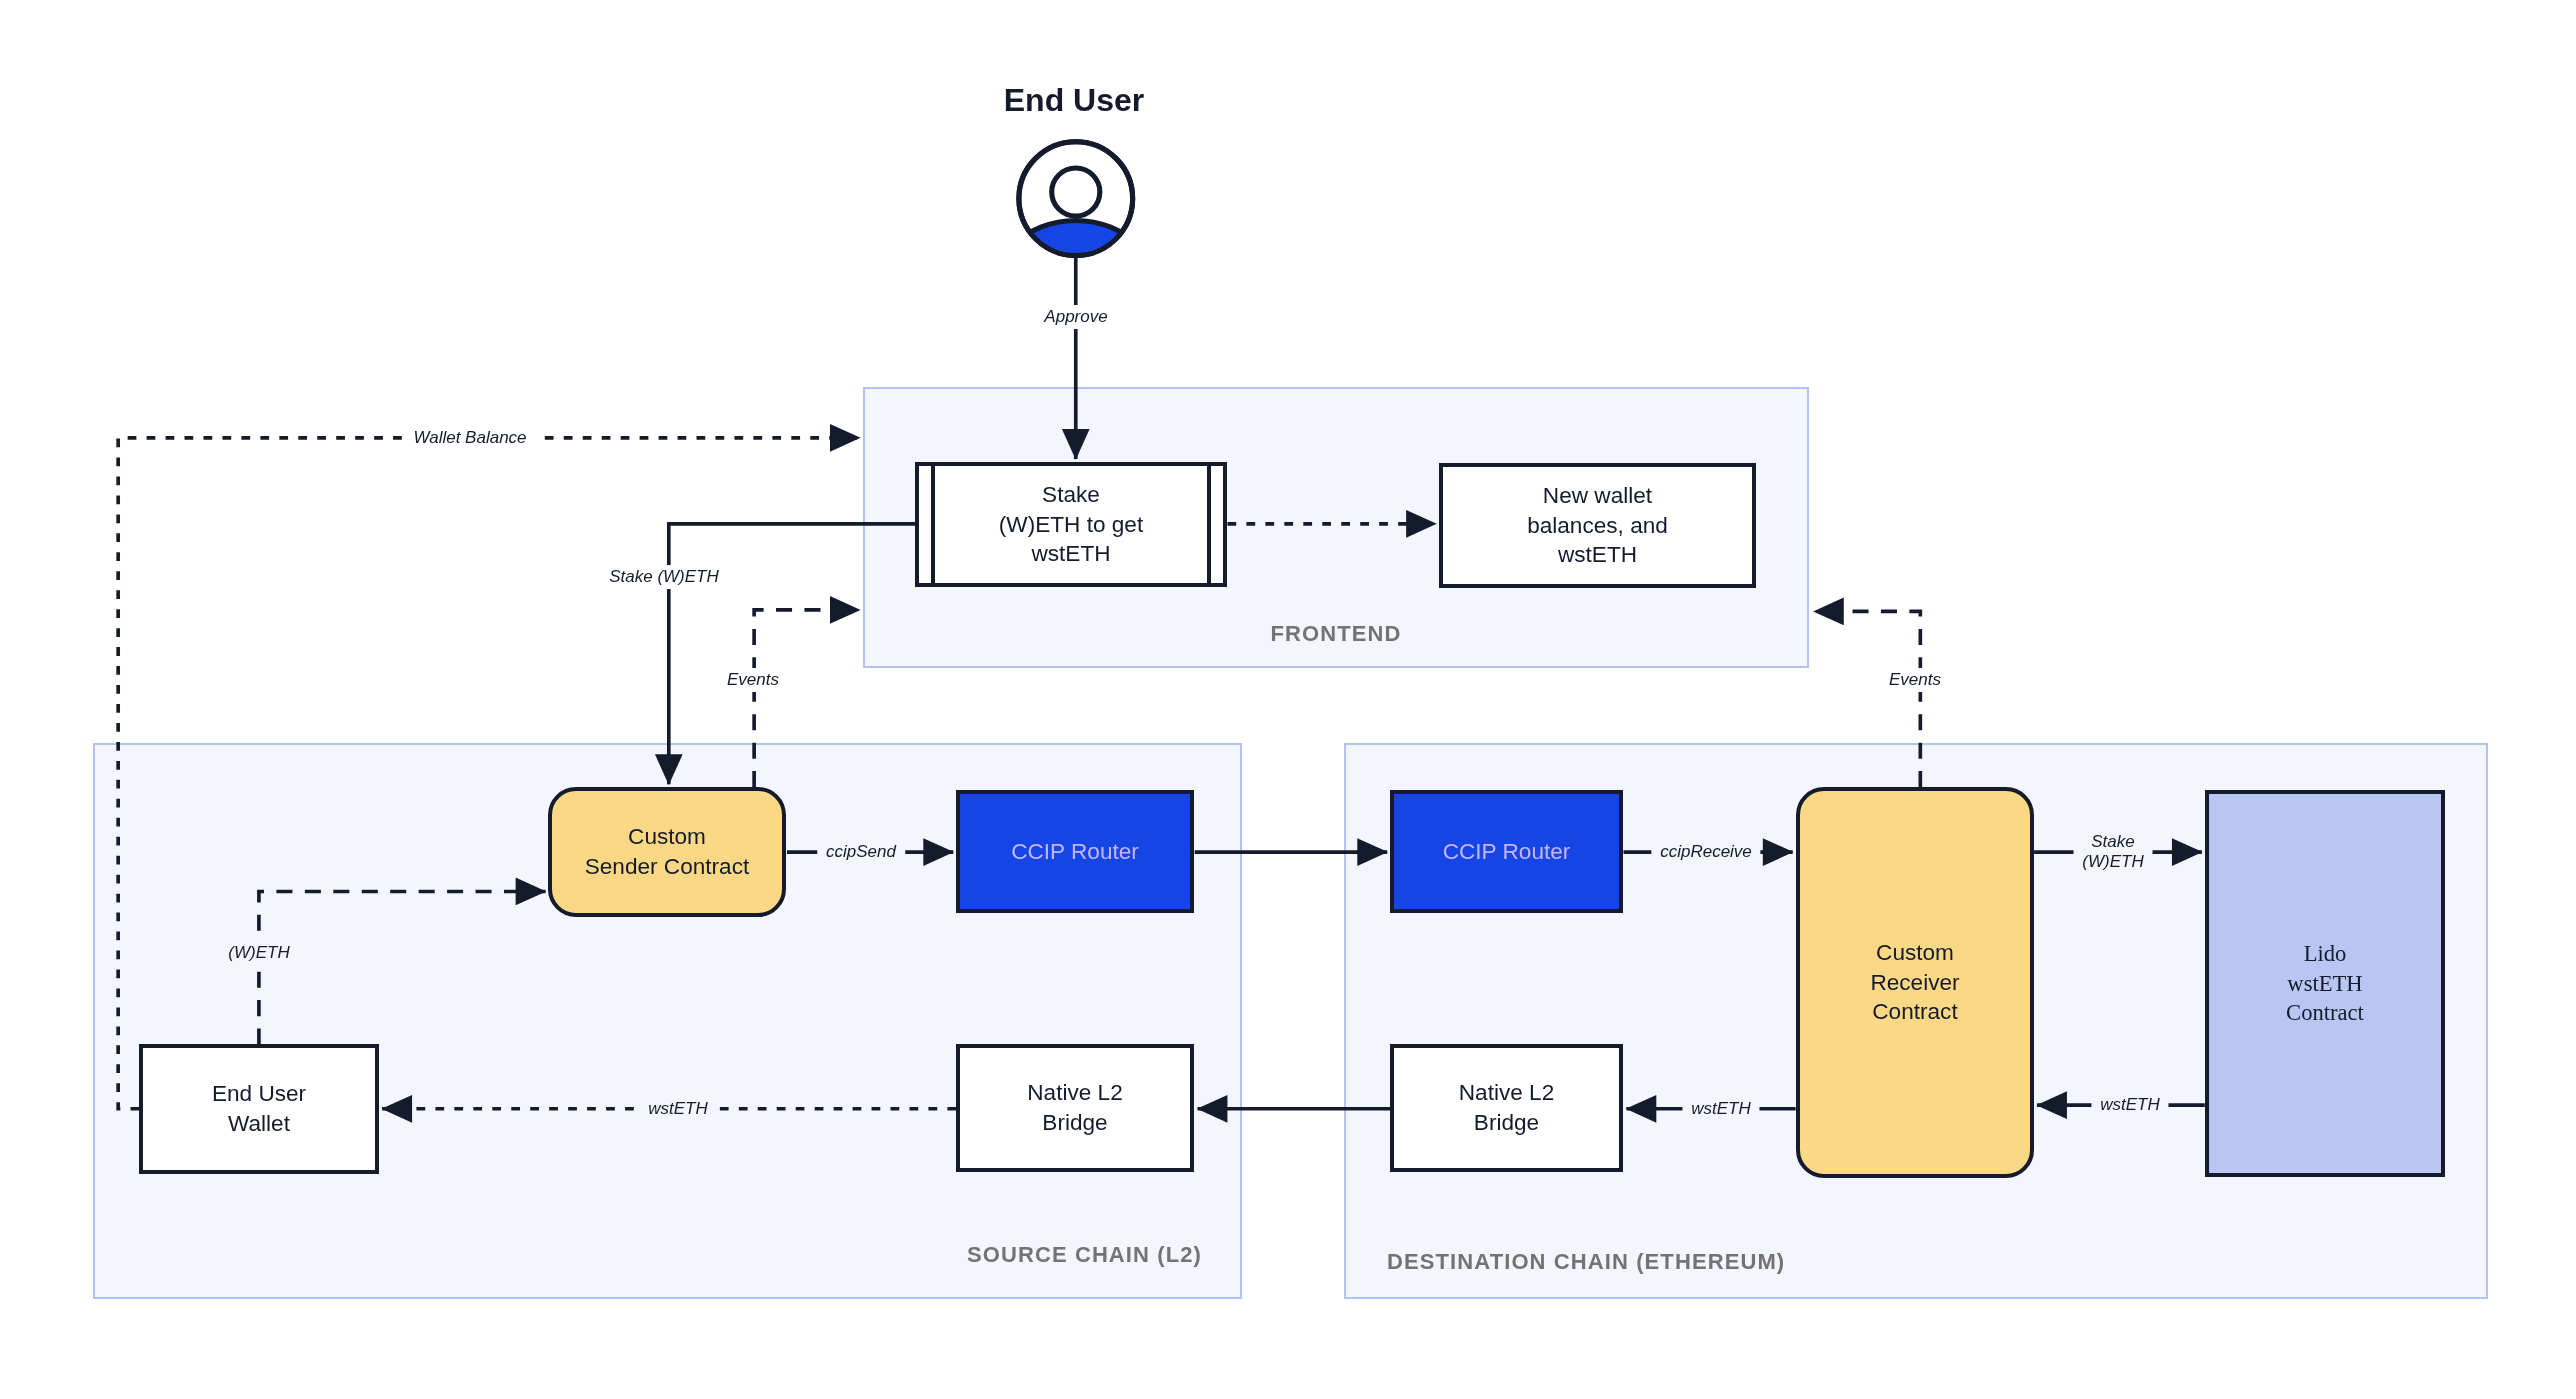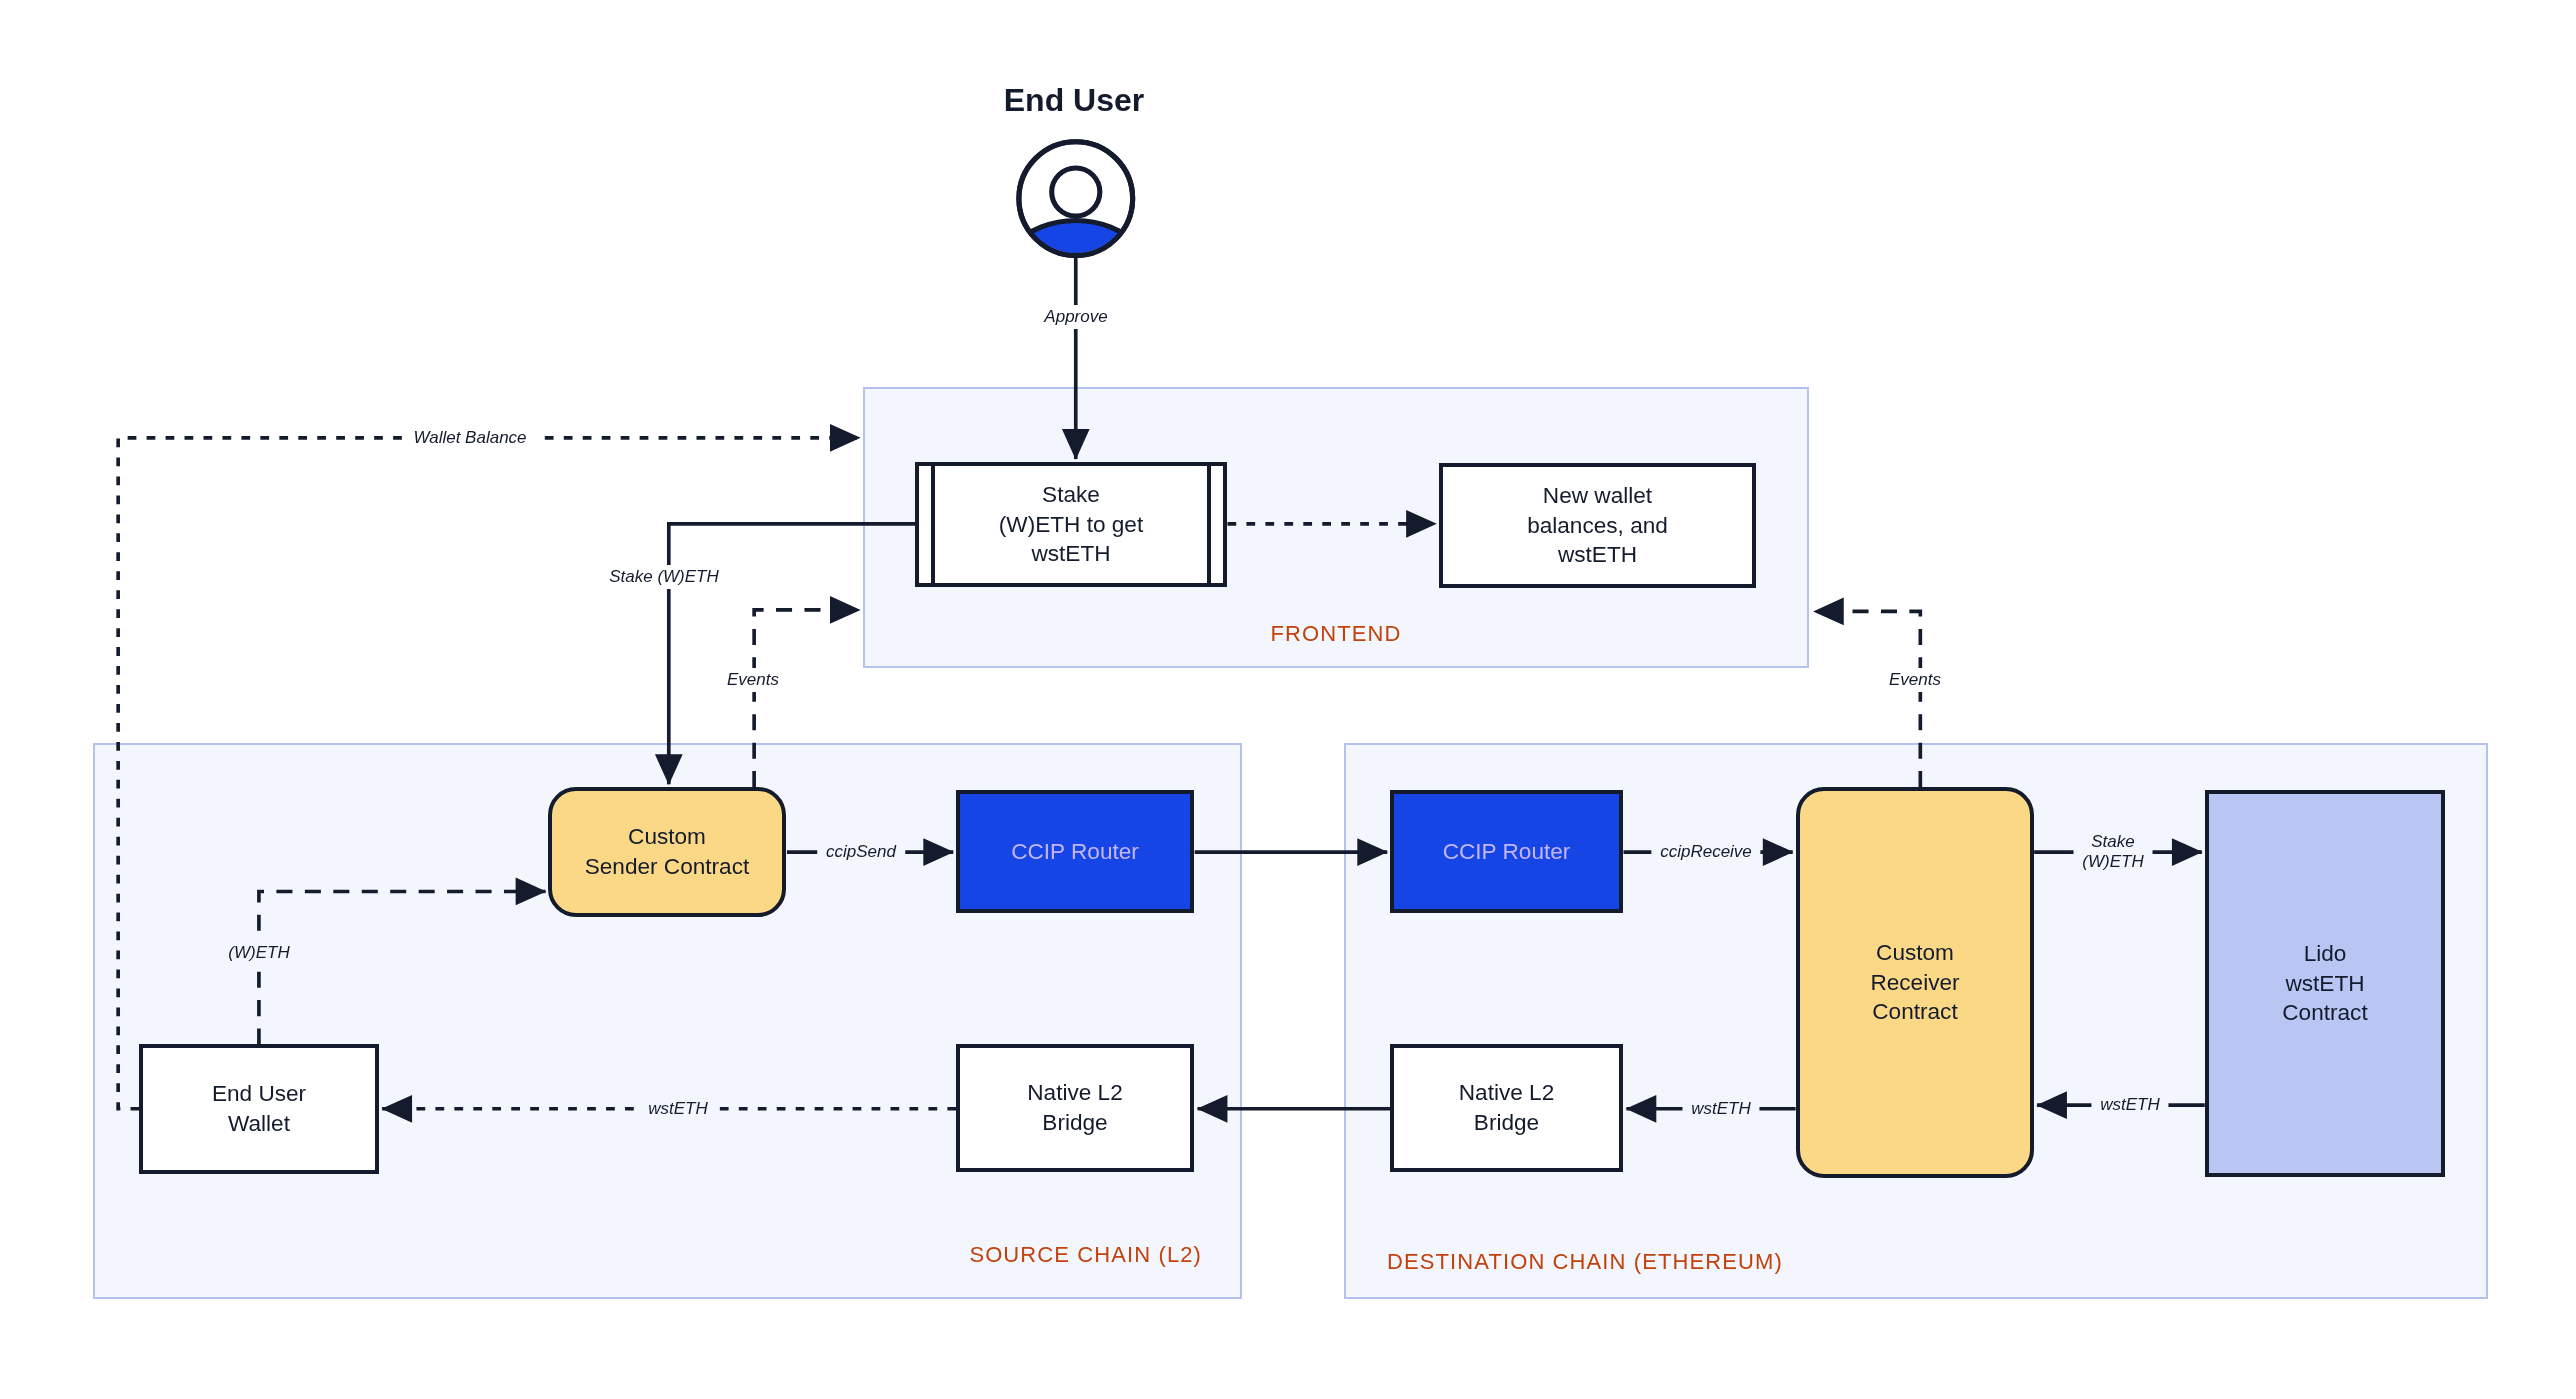--- a/index.html
+++ b/index.html
@@ -1,39 +1,39 @@
 <!DOCTYPE html>
 <html style="font-size:11.7px"><head>
 <meta charset="utf-8">
 <style>
   html,body{margin:0;padding:0;background:#ffffff;}
   .canvas{position:relative;width:2576px;height:1400px;background:#ffffff;overflow:hidden;
           font-family:"Liberation Sans", sans-serif;color:#141B2C;}
   
   .container{position:absolute;background:#F4F6FD;border:2.2px solid #B4C2EF;box-sizing:border-box;z-index:1;}
-  .container-label{position:absolute;font-weight:400;font-size:22px;letter-spacing:1.1px;color:#c2410c;white-space:nowrap;}
+  .container-label{position:absolute;font-weight:700;font-size:22px;letter-spacing:1.1px;color:#737373;white-space:nowrap;}
   
   .wires{position:absolute;left:0;top:0;z-index:2;}
   .wire{stroke:#141B2C;stroke-width:5;fill:none;}
   .wire.dash-fine{stroke-dasharray:12 14;}
   .wire.dash-long{stroke-dasharray:22 17;}
   
   .edge-label{position:absolute;transform:translate(-50%,-50%);z-index:3;
       font-style:italic;font-weight:500;font-size:17px;line-height:1.15;
       padding:2.2px 8.8px;white-space:pre-line;text-align:center;}
   .edge-label.on-white{background:#ffffff;}
   .edge-label.on-tint{background:#F4F6FD;}
   
   .node{position:absolute;box-sizing:border-box;border:4.4px solid #141B2C;background:#ffffff;
         display:flex;align-items:center;justify-content:center;text-align:center;z-index:4;
         font-size:22.6px;line-height:1.32;}
   .node .node-label{white-space:pre-line;}
   .node.yellow{background:#FBD886;border-radius:28px;}
   .node.blue{background:#1546E5;color:#c4b5fd;}
-  .node.lavender{background:#B9C6F4;}
+  .node.lavender{background:#B9C6F4;font-family:Liberation Serif, serif;}
   .proc-rule{position:absolute;top:0;bottom:0;width:4.4px;background:#141B2C;}
   .proc-rule.left{left:11.7px;}
   .proc-rule.right{right:11.7px;}
   .page-title{position:absolute;transform:translateX(-50%);font-size:32px;font-weight:700;z-index:4;white-space:nowrap;}
 </style>
 </head>
 <body>
 
 <div class="canvas">
 

